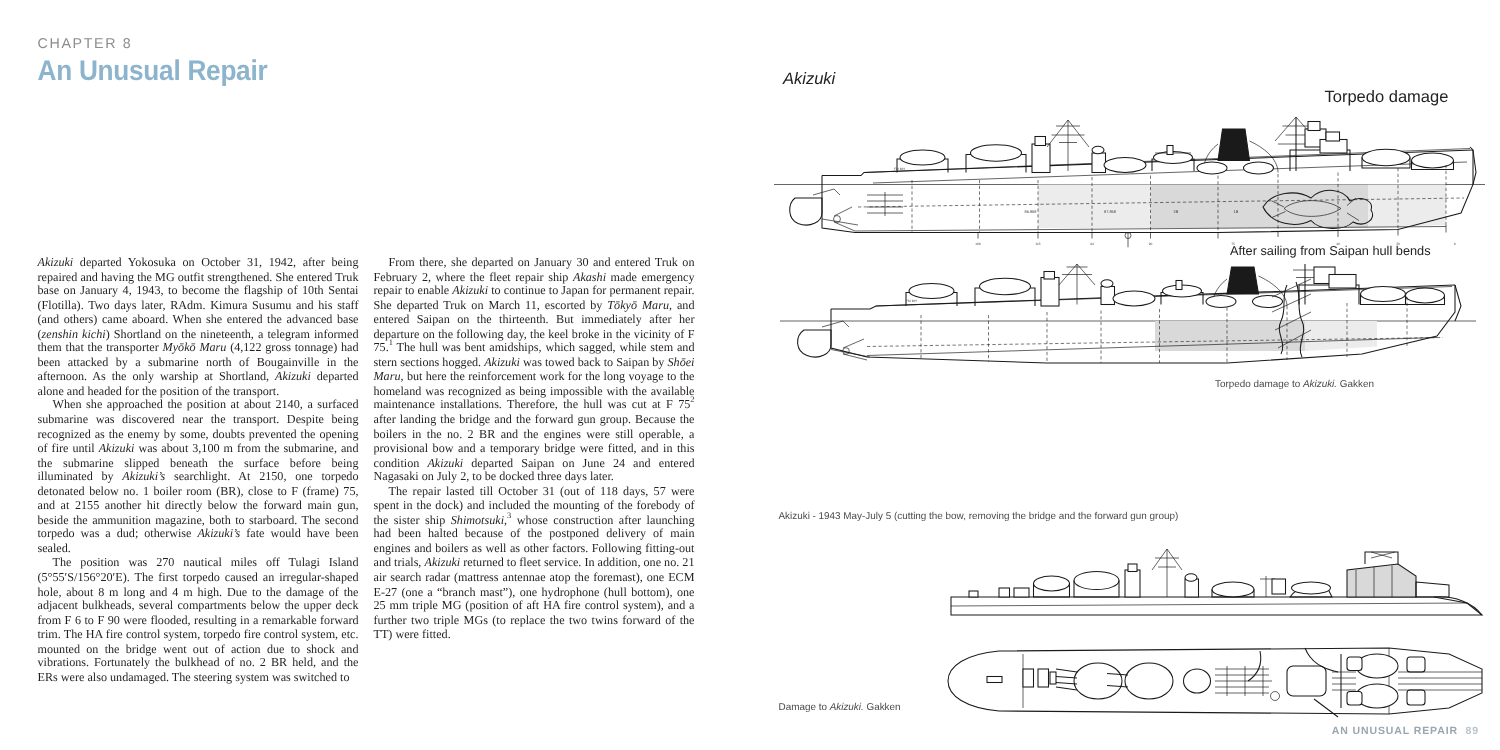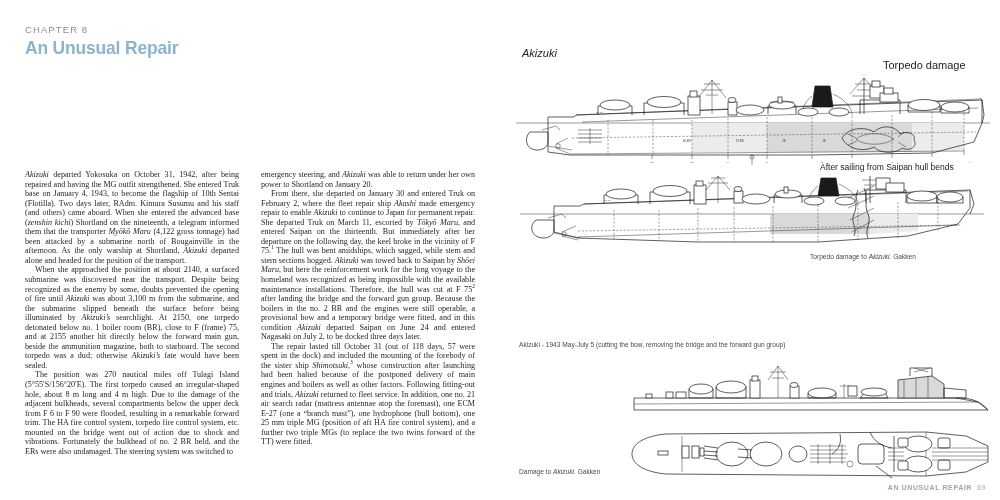--- a/index.html
+++ b/index.html
@@ -22,21 +22,21 @@
   }
   .chapter-title{
     font-family:"Liberation Sans", sans-serif;
     font-size:19px;font-weight:bold;color:#8cb4cc;
     letter-spacing:-0.2px;line-height:22px;margin-top:1px;
     transform:scaleX(0.92);transform-origin:left center;
   }
 
   .columns{
     position:absolute;left:25px;top:170px;width:450px;
-    display:flex;gap:22px;
+    display:flex;gap:10px;
   }
   .col{width:214px;}
   .col p{
     margin:0;
     font-size:8.1px;
     line-height:9.55px;
     text-align:justify;
     text-justify:inter-word;
     hyphens:auto;
     -webkit-hyphens:auto;
@@ -94,21 +94,20 @@
       <div class="chapter-title">An Unusual Repair</div>
     </div>
 
     <div class="columns">
       <div class="col">
         <p><em>Akizuki</em> departed Yokosuka on October 31, 1942, after being repaired and having the MG outfit strengthened. She entered Truk base on January 4, 1943, to become the flagship of 10th Sentai (Flotilla). Two days later, RAdm. Kimura Susumu and his staff (and others) came aboard. When she entered the advanced base (<em>zenshin kichi</em>) Shortland on the nineteenth, a telegram informed them that the transporter <em>Myōkō Maru</em> (4,122 gross tonnage) had been attacked by a submarine north of Bougainville in the afternoon. As the only warship at Shortland, <em>Akizuki</em> departed alone and headed for the position of the transport.</p>
         <p class="indent">When she approached the position at about 2140, a surfaced submarine was discovered near the transport. Despite being recognized as the enemy by some, doubts prevented the opening of fire until <em>Akizuki</em> was about 3,100 m from the submarine, and the submarine slipped beneath the surface before being illuminated by <em>Akizuki’s</em> searchlight. At 2150, one torpedo detonated below no. 1 boiler room (BR), close to F (frame) 75, and at 2155 another hit directly below the forward main gun, beside the ammunition magazine, both to starboard. The second torpedo was a dud; otherwise <em>Akizuki’s</em> fate would have been sealed.</p>
         <p class="indent">The position was 270 nautical miles off Tulagi Island (5°55′S/156°20′E). The first torpedo caused an irregular-shaped hole, about 8 m long and 4 m high. Due to the damage of the adjacent bulkheads, several compartments below the upper deck from F 6 to F 90 were flooded, resulting in a remarkable forward trim. The HA fire control system, torpedo fire control system, etc. mounted on the bridge went out of action due to shock and vibrations. Fortunately the bulkhead of no. 2 BR held, and the ERs were also undamaged. The steering system was switched to</p>
       </div>
       <div class="col">
-        <p>emergency steering, and <em>Akizuki</em> was able to return under her own power to Shortland on January 20.</p>
         <p class="indent">From there, she departed on January 30 and entered Truk on February 2, where the fleet repair ship <em>Akashi</em> made emergency repair to enable <em>Akizuki</em> to continue to Japan for permanent repair. She departed Truk on March 11, escorted by <em>Tōkyō Maru</em>, and entered Saipan on the thirteenth. But immediately after her departure on the following day, the keel broke in the vicinity of F 75.<sup>1</sup> The hull was bent amidships, which sagged, while stem and stern sections hogged. <em>Akizuki</em> was towed back to Saipan by <em>Shōei Maru</em>, but here the reinforcement work for the long voyage to the homeland was recognized as being impossible with the available maintenance installations. Therefore, the hull was cut at F 75<sup>2</sup> after landing the bridge and the forward gun group. Because the boilers in the no. 2 BR and the engines were still operable, a provisional bow and a temporary bridge were fitted, and in this condition <em>Akizuki</em> departed Saipan on June 24 and entered Nagasaki on July 2, to be docked three days later.</p>
         <p class="indent">The repair lasted till October 31 (out of 118 days, 57 were spent in the dock) and included the mounting of the forebody of the sister ship <em>Shimotsuki</em>,<sup>3</sup> whose construction after launching had been halted because of the postponed delivery of main engines and boilers as well as other factors. Following fitting-out and trials, <em>Akizuki</em> returned to fleet service. In addition, one no. 21 air search radar (mattress antennae atop the foremast), one ECM E-27 (one a “branch mast”), one hydrophone (hull bottom), one 25 mm triple MG (position of aft HA fire control system), and a further two triple MGs (to replace the two twins forward of the TT) were fitted.</p>
       </div>
     </div>
   </div>
 
   <div class="right-page">
 
     <div class="fig-label ital" style="left:22px;top:47px;">Akizuki</div>
     <div class="fig-label" style="left:383px;top:47px;margin-top:12px;">Torpedo damage</div>

